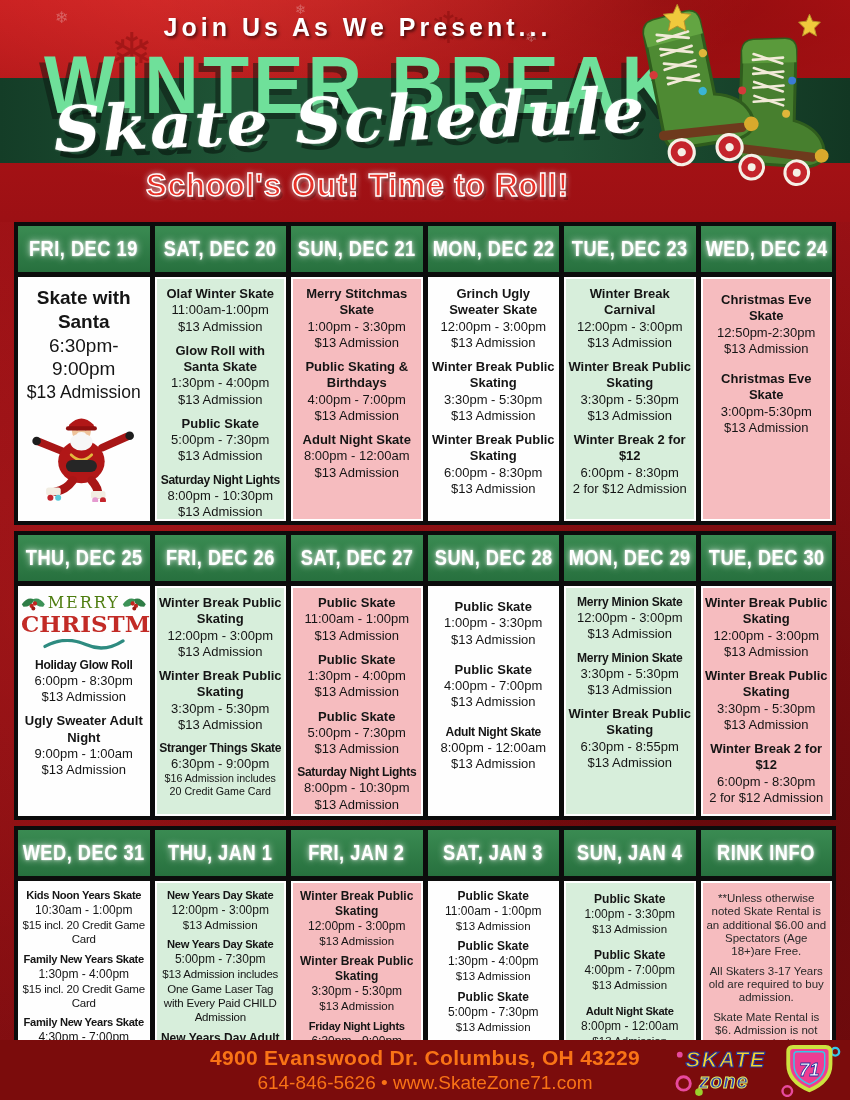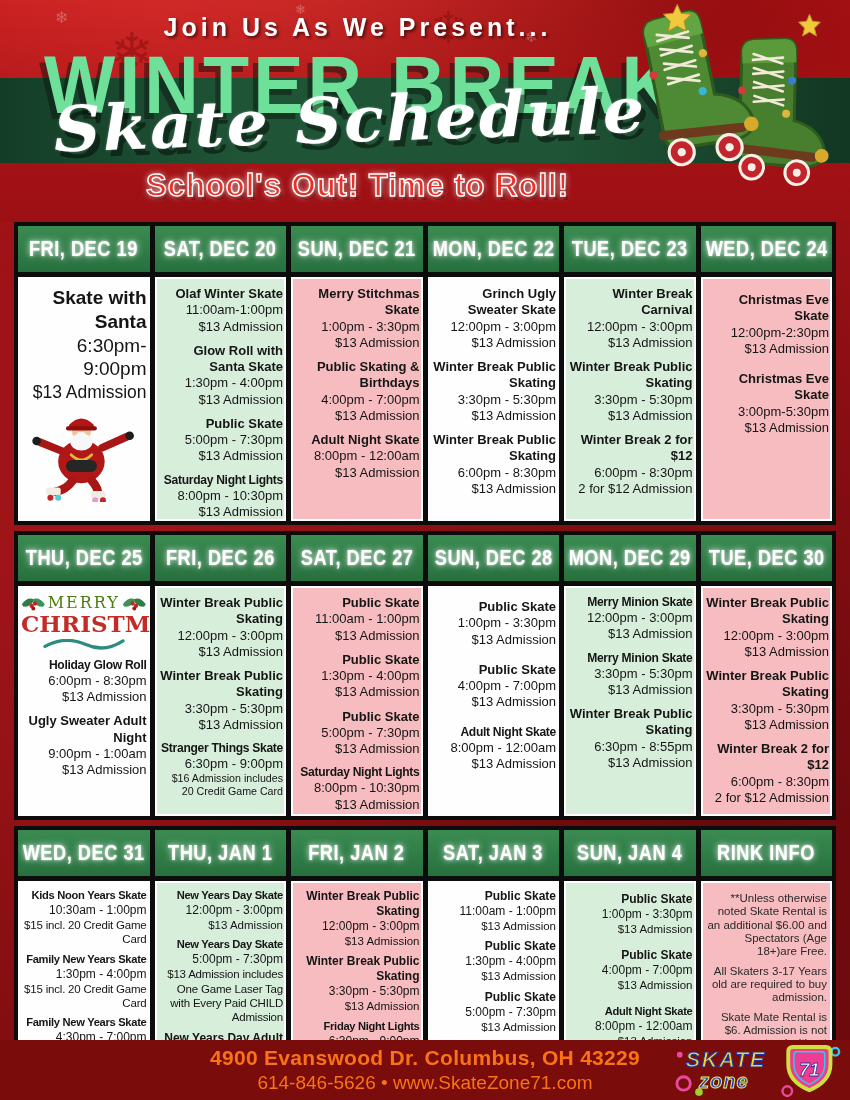--- a/index.html
+++ b/index.html
@@ -35,21 +35,21 @@
     text-shadow:0 0 6px rgba(255,255,255,.85), 3px 4px 0 rgba(80,0,0,.45);}
   .skates{position:absolute;top:2px;right:2px;width:232px;height:218px;}
   
   .grid{position:absolute;top:222px;left:14px;right:14px;}
   .row-group{display:grid;grid-template-columns:repeat(6,1fr);gap:5px;background:#0c0c0c;
     border:4px solid #0c0c0c;margin-bottom:6px;}
   .day-head{height:46px;background:linear-gradient(180deg,#3a8b52,#27703e);color:#fff;
     display:flex;align-items:center;justify-content:center;overflow:hidden;}
   .dh-label{font-weight:bold;font-size:17.5px;letter-spacing:.5px;white-space:nowrap;
     transform:scale(1.04,1.22);text-shadow:0 0 7px rgba(255,255,255,.9),0 0 2px rgba(255,255,255,.7);}
-  .day-body{padding:5px 3px;text-align:right;color:#151515;overflow:hidden;line-height:1.25;}
+  .day-body{padding:5px 3px;text-align:center;color:#151515;overflow:hidden;line-height:1.25;}
   .tone-white{background:#fefefe;}
   .tone-green{background:#d7eedb;box-shadow:inset 0 0 0 2px #fff;}
   .tone-pink{background:#f6bcbf;box-shadow:inset 0 0 0 2px #fff;}
   .g1 .day-body{height:234px;font-size:13px;}
   .g2 .day-body{height:220px;font-size:13px;}
   .g3 .day-body{height:210px;font-size:12px;}
   .event{margin:4px 0 8px;}
   .g3 .event{margin:3px 0 6px;}
   .event-name{font-weight:bold;}
   .name-tight{white-space:nowrap;letter-spacing:-.3px;font-size:.93em;}
@@ -282,21 +282,21 @@
           </div>
           <div class="event">
             <div class="event-name">Winter Break 2 for $12</div>
             <div class="event-time">6:00pm - 8:30pm</div>
             <div class="event-note">2 for $12 Admission</div>
           </div>
         </div>
         <div class="day-body tone-pink di-5">
           <div class="event">
             <div class="event-name">Christmas Eve Skate</div>
-            <div class="event-time">12:00pm-2:30pm</div>
+            <div class="event-time">12:50pm-2:30pm</div>
             <div class="event-note">$13 Admission</div>
           </div>
           <div class="event">
             <div class="event-name">Christmas Eve Skate</div>
             <div class="event-time">3:00pm-5:30pm</div>
             <div class="event-note">$13 Admission</div>
           </div>
         </div>
       </div>
       <div class="row-group g2">

